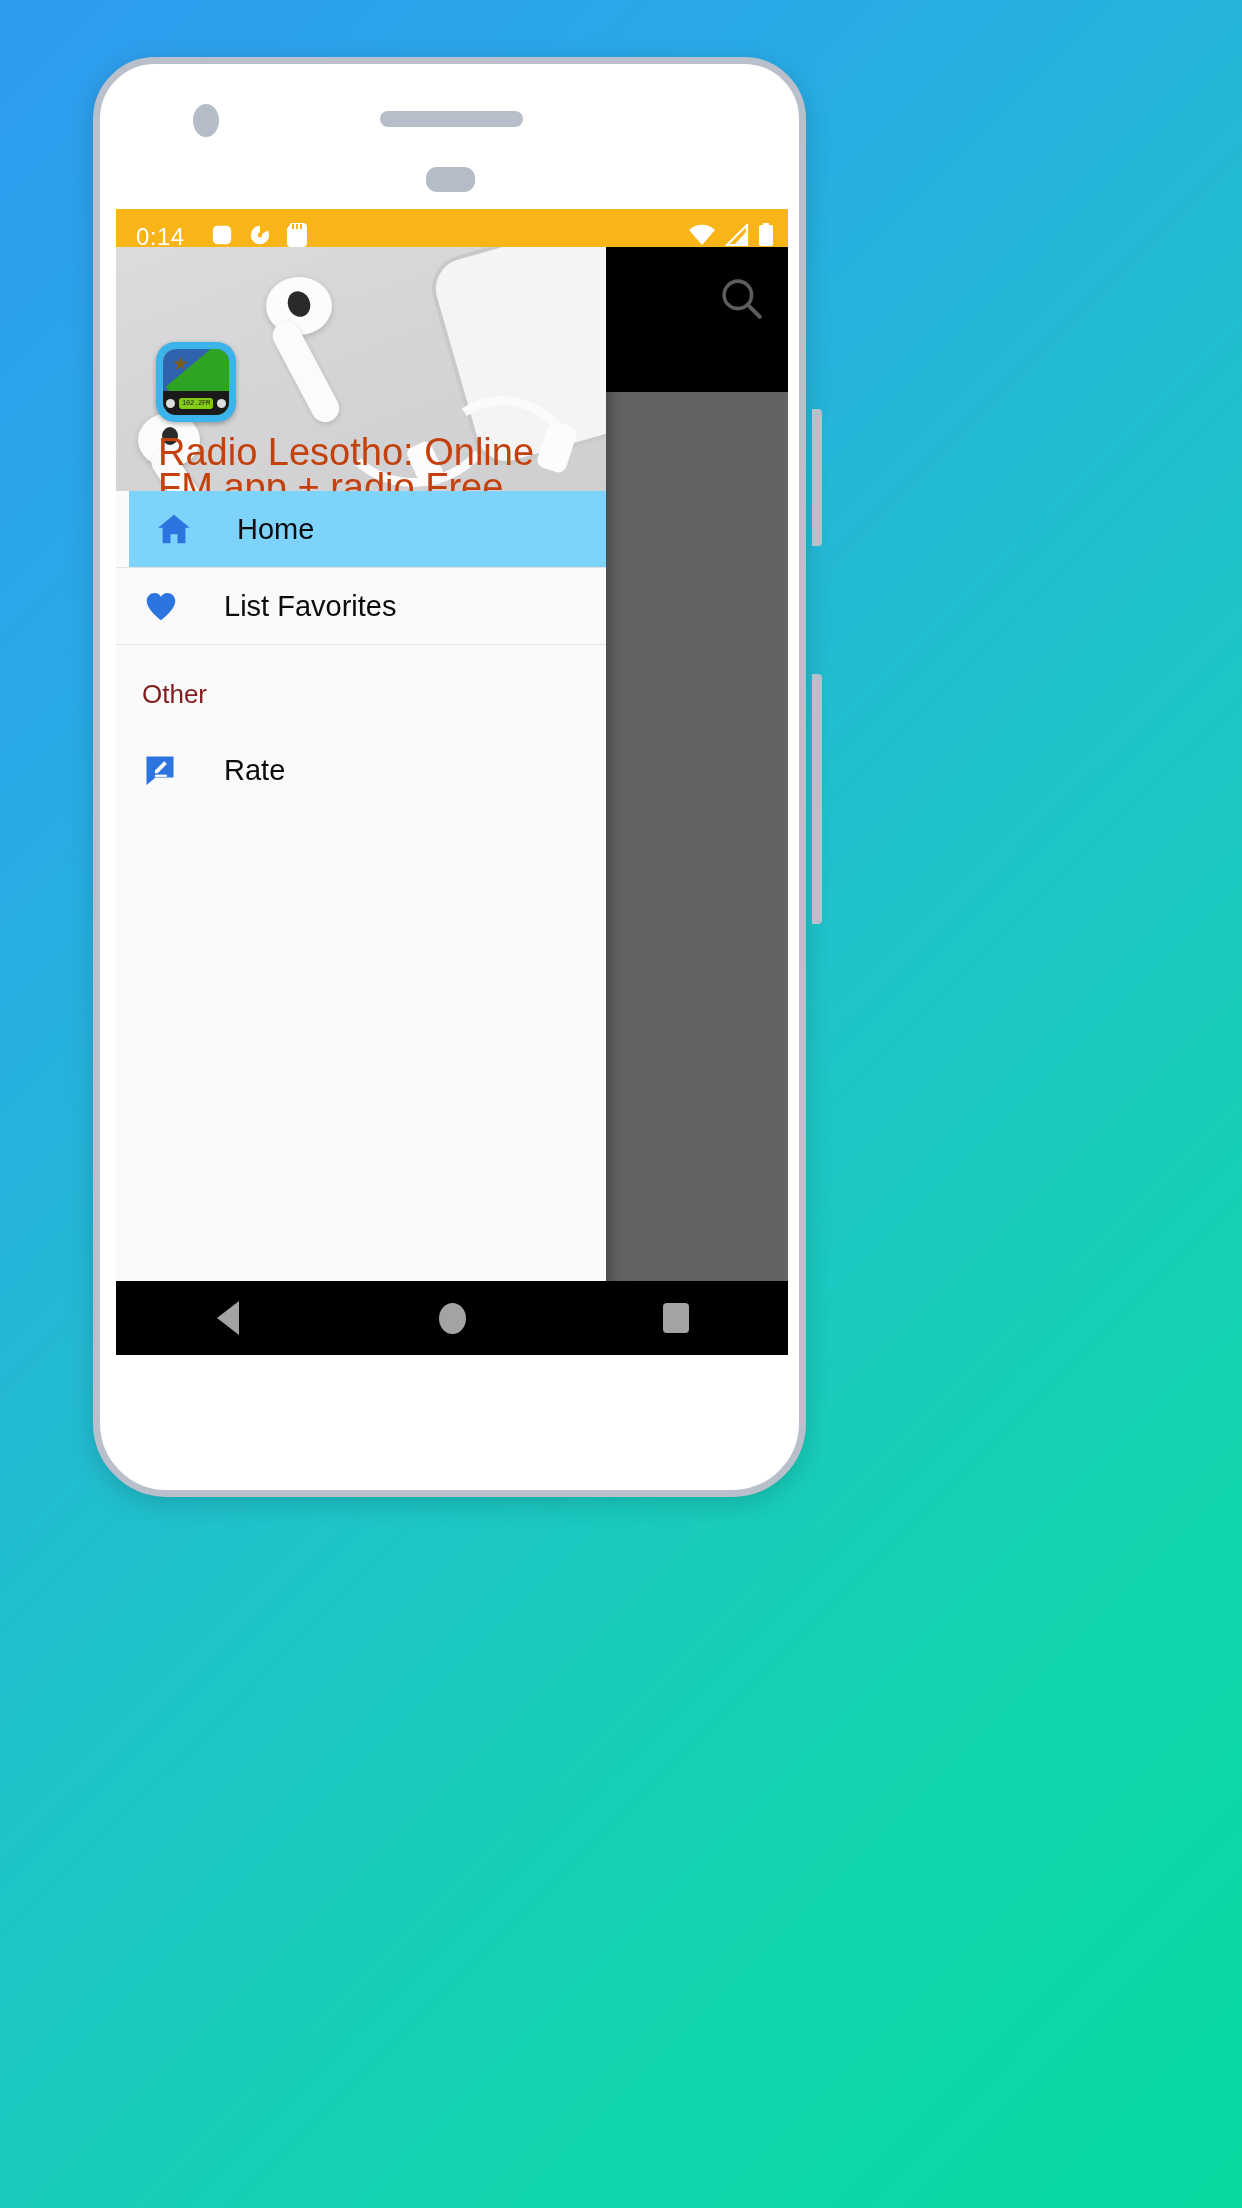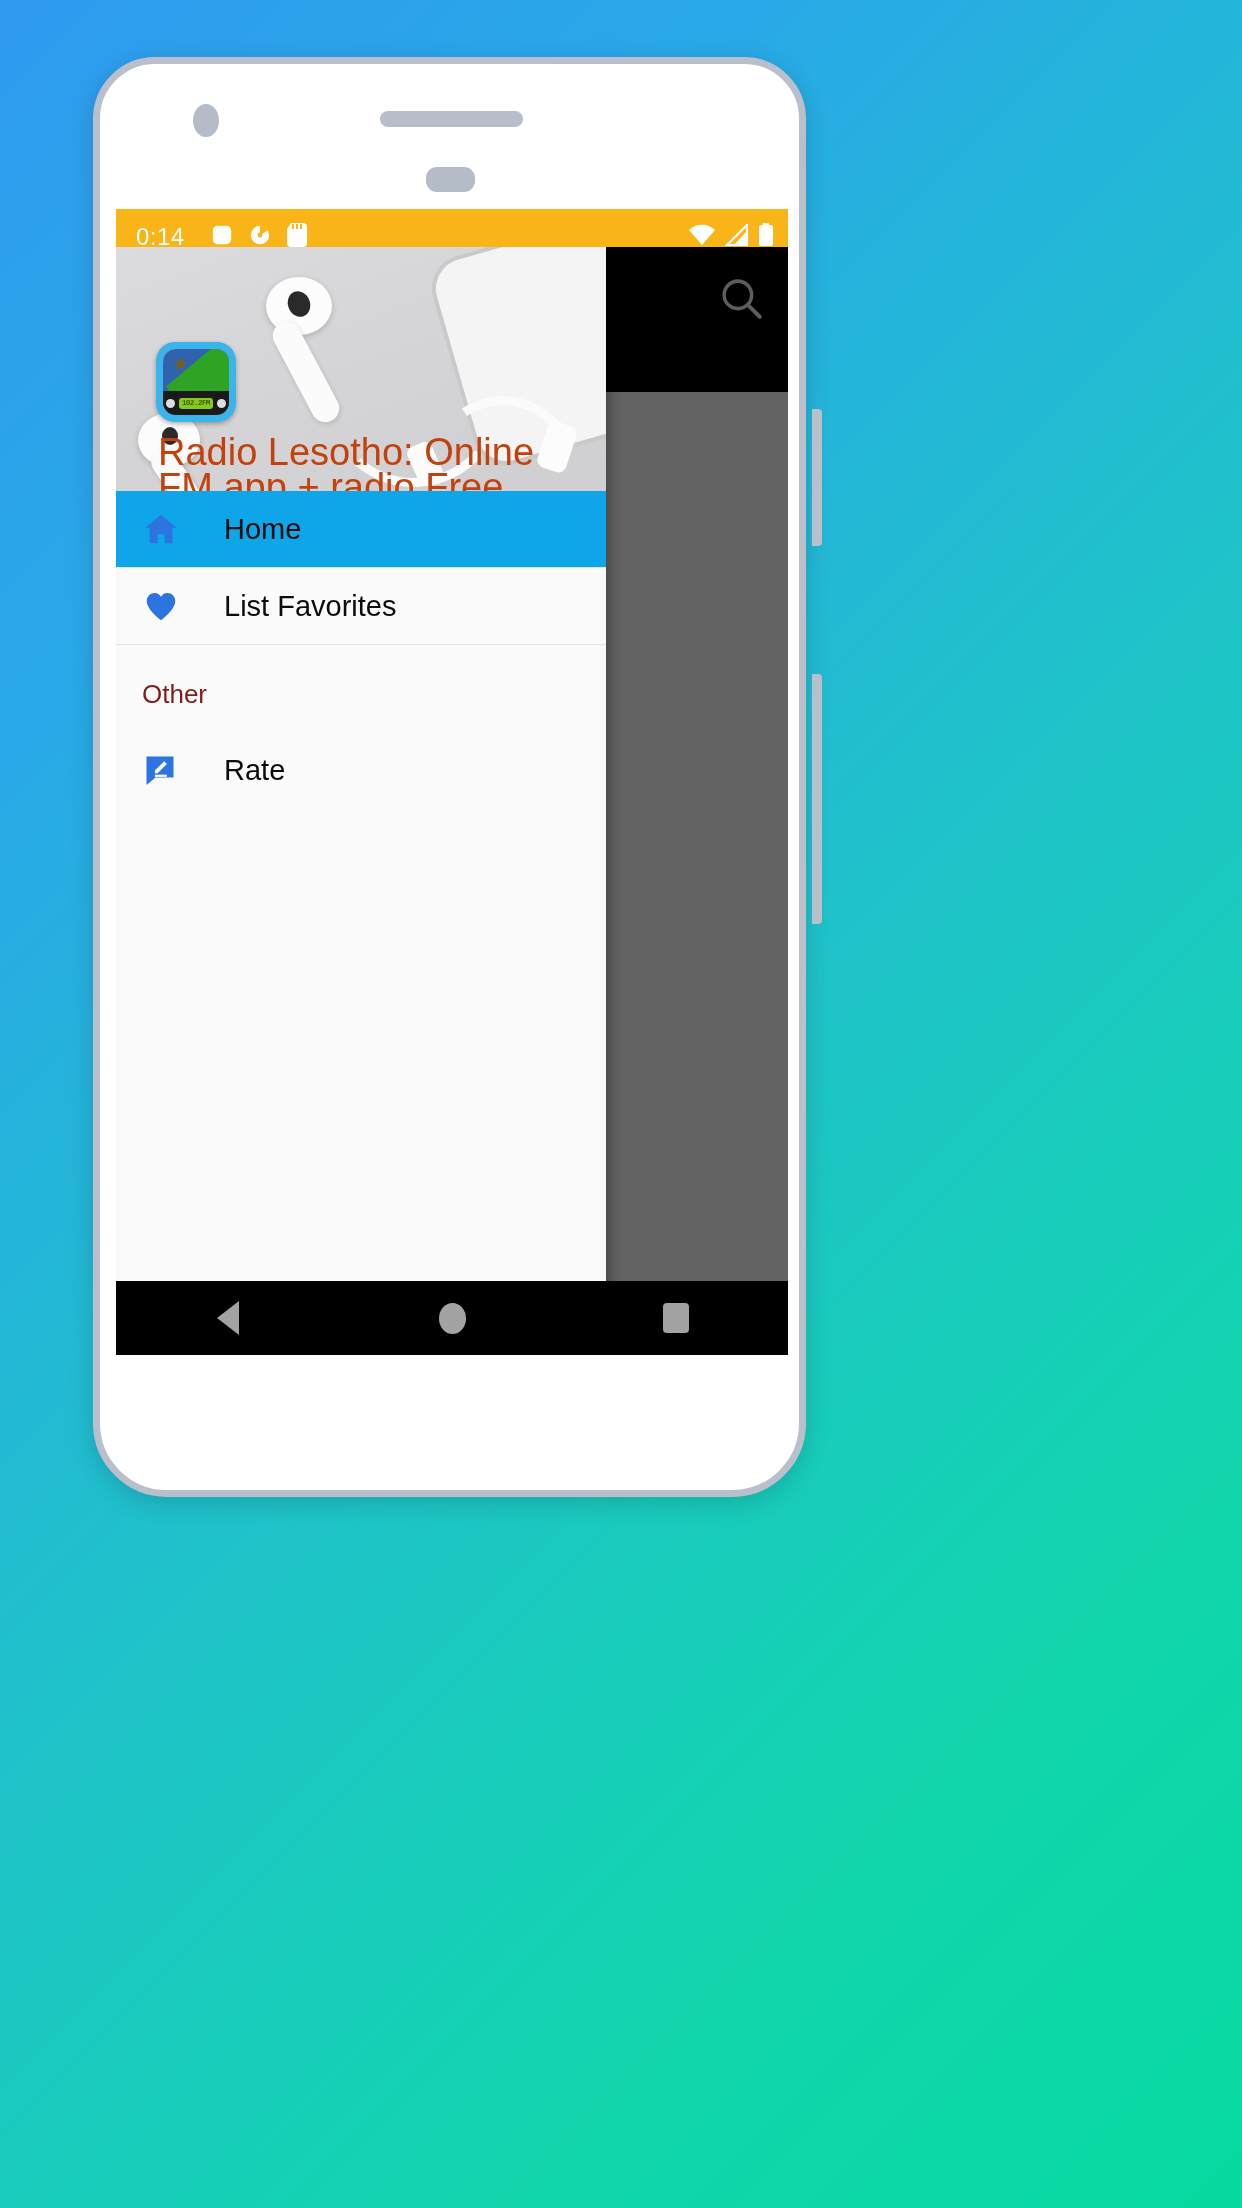--- a/index.html
+++ b/index.html
@@ -172,21 +172,21 @@
     position:absolute; left:42px; top:188px; width:440px;
     color:#c2410c; font-size:38px; line-height:35px;
   }
 
   
   #drawer-menu{ position:relative; background:#fafafa; }
   .drawer-item{
     position:relative; display:flex; align-items:center;
     height:76px; padding-left:26px;
   }
-  .drawer-item.selected{ background:#0ea5e9; }
+  .drawer-item.selected{ background:#7dd3fc;margin-left:13px; }
   .item-icon{
     width:56px; min-width:56px; display:flex; align-items:center; justify-content:flex-start;
   }
   .item-label{ color:#0c0c0c; font-size:29px; margin-left:26px; }
   .drawer-divider{ height:1px; background:#e3e3e3; margin:0; }
   #drawer-section-other{
     color:#7f1d1d; font-size:26px; padding:34px 0 22px 26px;
   }
 
   

